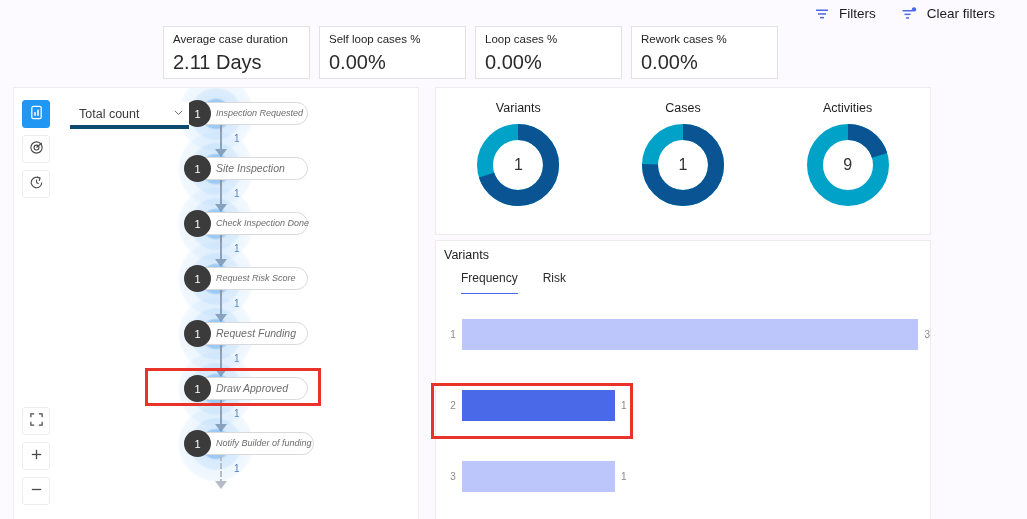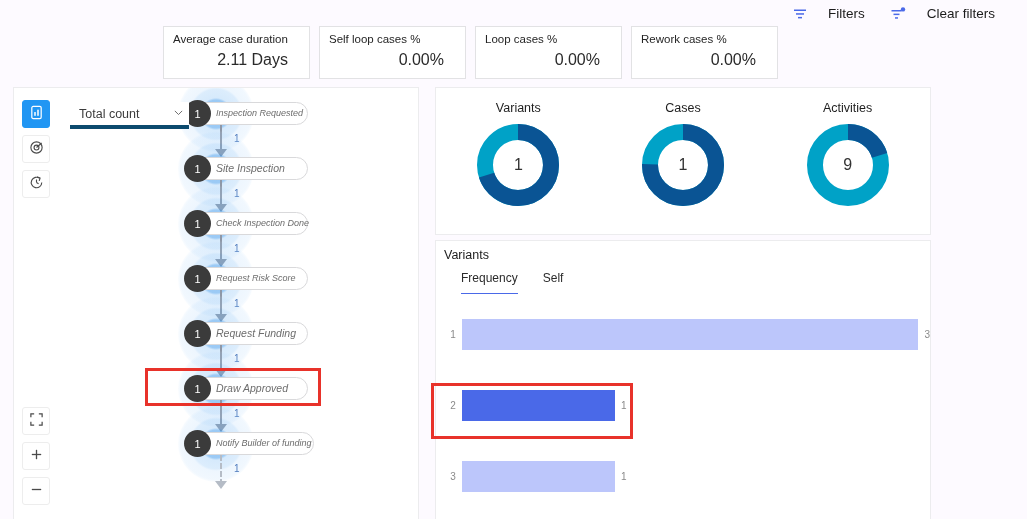--- a/index.html
+++ b/index.html
@@ -24,21 +24,21 @@
     display: flex;
     justify-content: flex-end;
     align-items: center;
     gap: 26px;
     padding-right: 32px;
     box-sizing: border-box;
   }
   .topbtn {
     display: flex;
     align-items: center;
-    gap: 21px;
+    gap: 10px;
     font-size: 13.5px;
     color: #1b1b1b;
     cursor: pointer;
     white-space: nowrap;
     text-align: center;
   }
   .topbtn svg { display: block; }
 
   
   #kpis {
@@ -57,23 +57,23 @@
     margin-right: 9px;
     position: relative;
   }
   .kpi:last-child { margin-right: 0; }
   .kpi-label {
     font-size: 11.5px;
     color: #252525;
     line-height: 14px;
   }
   .kpi-value {
-    font-size: 16px;
+    font-size: 20px;
     color: #2a2a2a;
-    text-align: right;
+    text-align: left;
     margin-top: 5px;
     padding-right: 12px;
   }
 
   
   #process-panel {
     position: absolute;
     left: 13px; top: 87px;
     width: 406px; height: 432px;
     background: #ffffff;
@@ -559,21 +559,21 @@
       </svg>
       <div class="hole">9</div>
     </div>
   </div>
 </div>
 
 <div id="variants-card">
   <div id="variants-title">Variants</div>
   <div id="variants-tabs">
     <div class="vtab active">Frequency</div>
-    <div class="vtab">Self</div>
+    <div class="vtab">Risk</div>
   </div>
   <div id="variant-bars">
       <div class="bar-row" style="top: 75px;">
         <div class="bar-idx">1</div>
         <div class="bar" style="width: 464px;"></div>
         <div class="bar-val">3</div>
       </div>
       <div class="bar-row" style="top: 146px;">
         <div class="bar-idx">2</div>
         <div class="bar selected" style="width: 153px;"></div>

